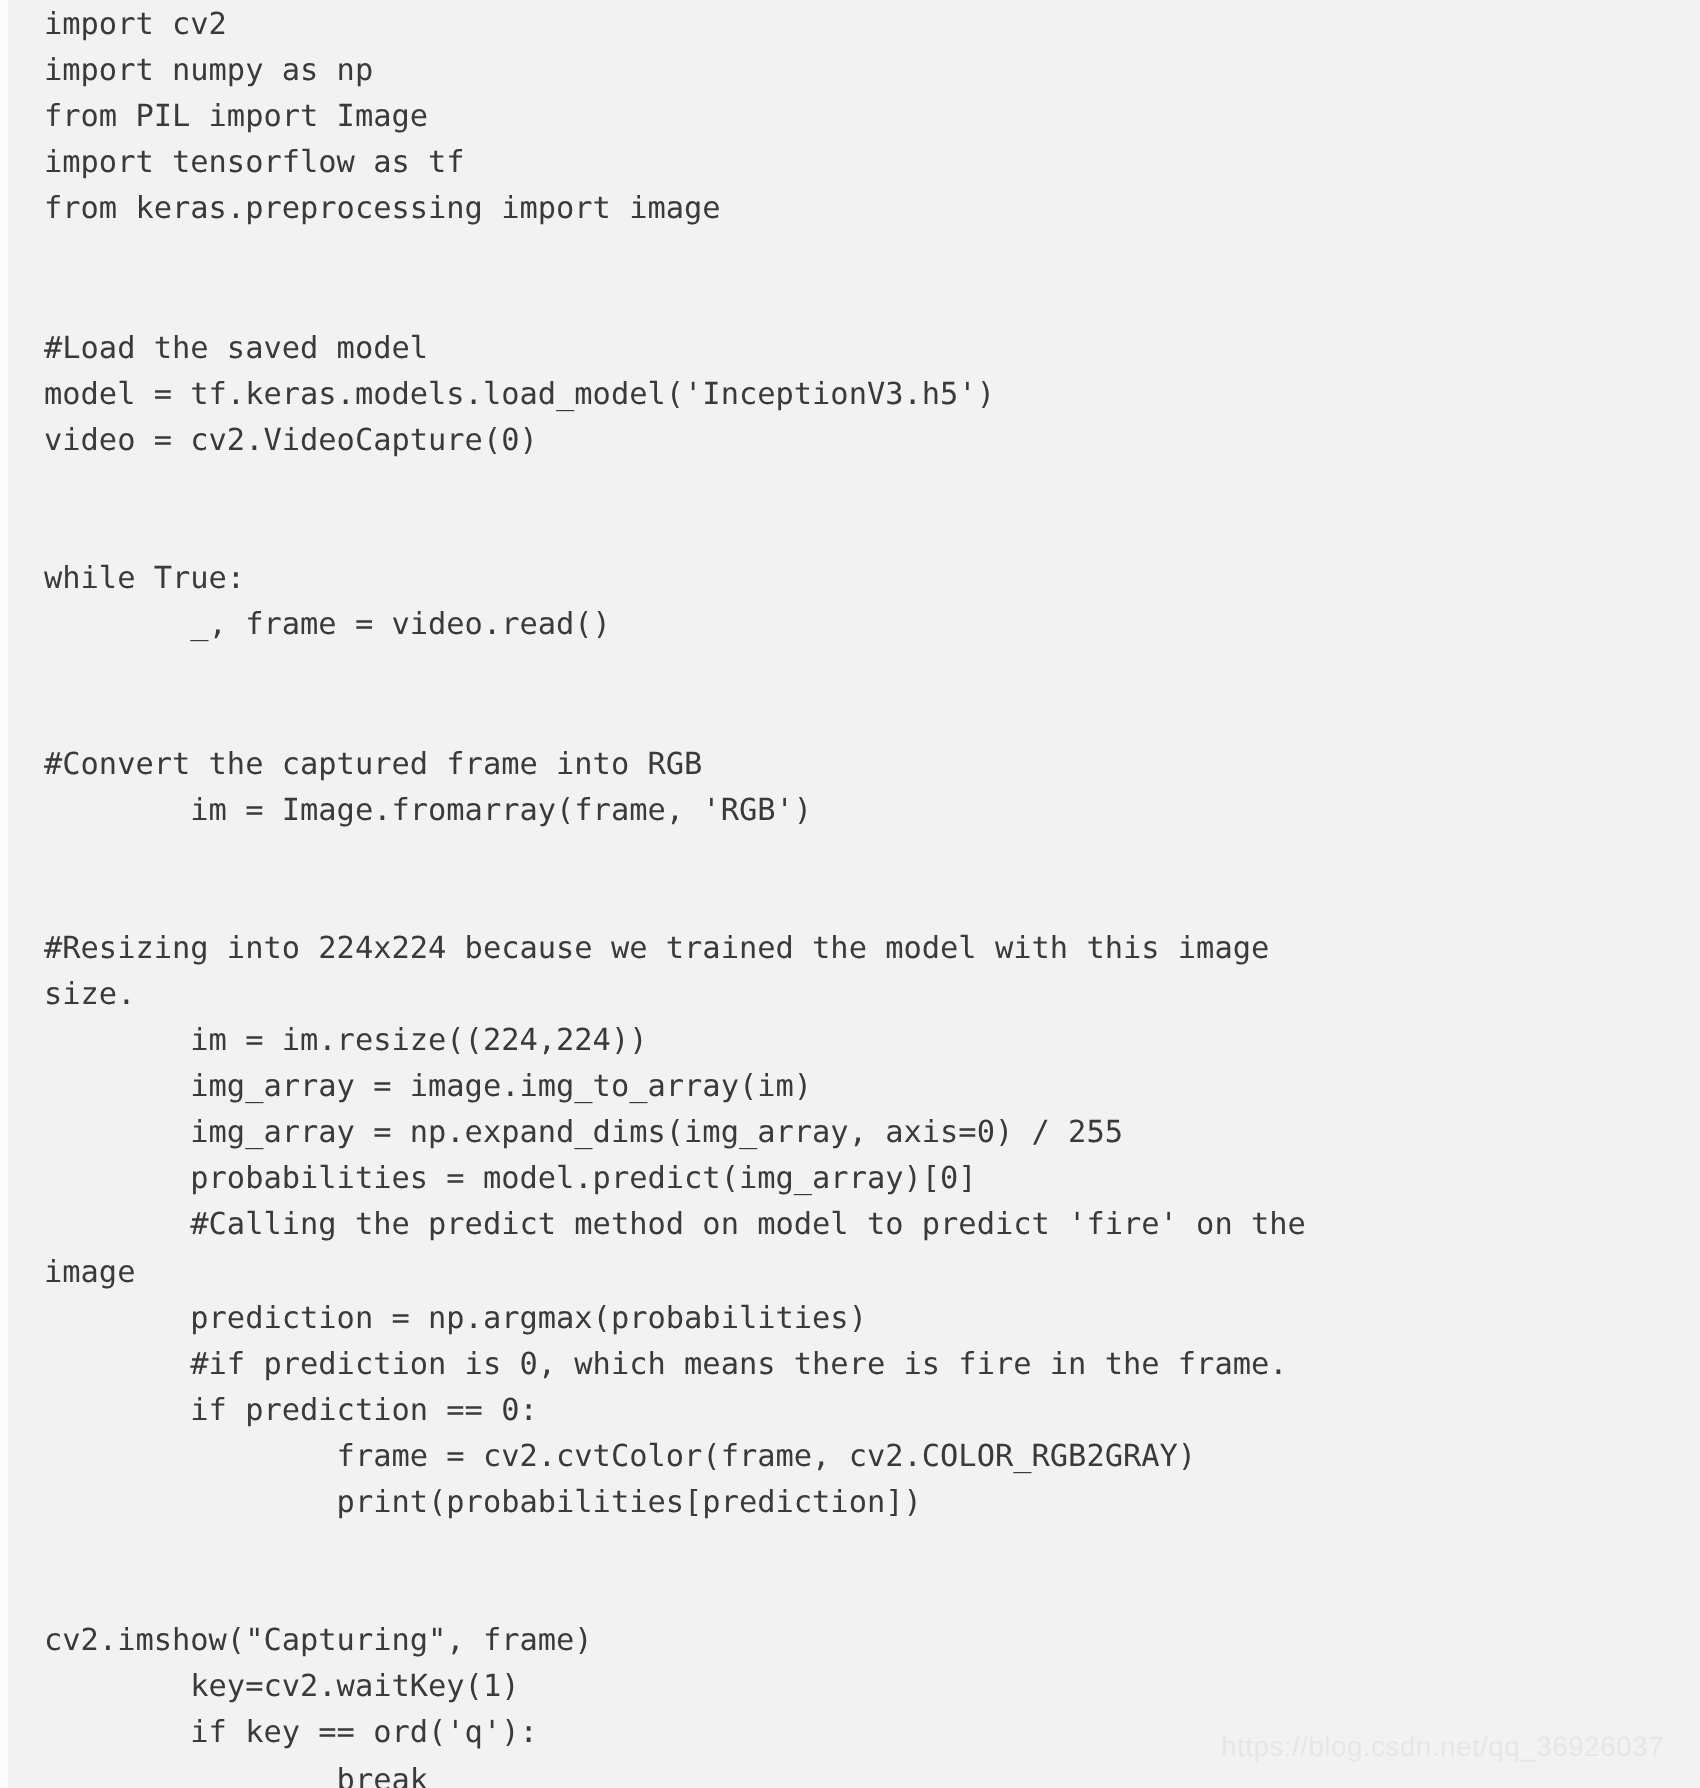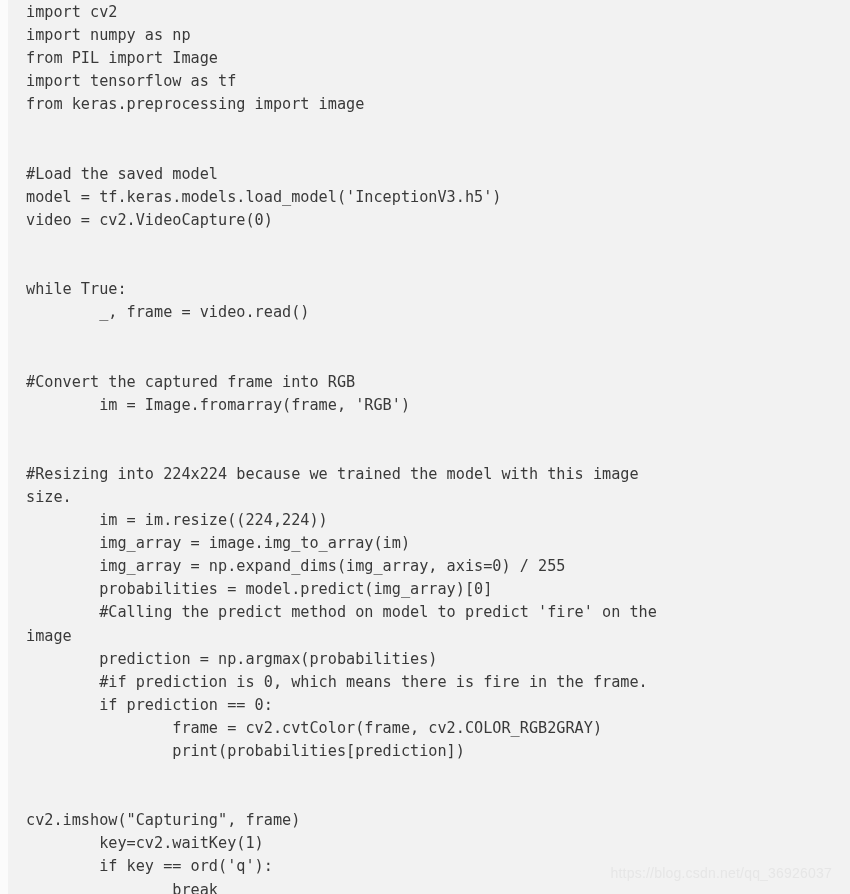--- a/index.html
+++ b/index.html
@@ -14,21 +14,21 @@
     overflow: hidden;
     font-family: "DejaVu Sans Mono", "Liberation Mono", monospace;
   }
 
   #code-block {
     position: relative;
     width: 850px;
     height: 894px;
     background: #f2f2f2;
     box-sizing: border-box;
-    border-left: 8px solid #ef4444;
+    border-left: 4px solid #ef4444;
     overflow: hidden;
   }
 
   #code-lines {
     position: absolute;
     left: 18px;
     top: 1px;
     right: 0;
     font-size: 15.2px;
     line-height: 23.1px;

